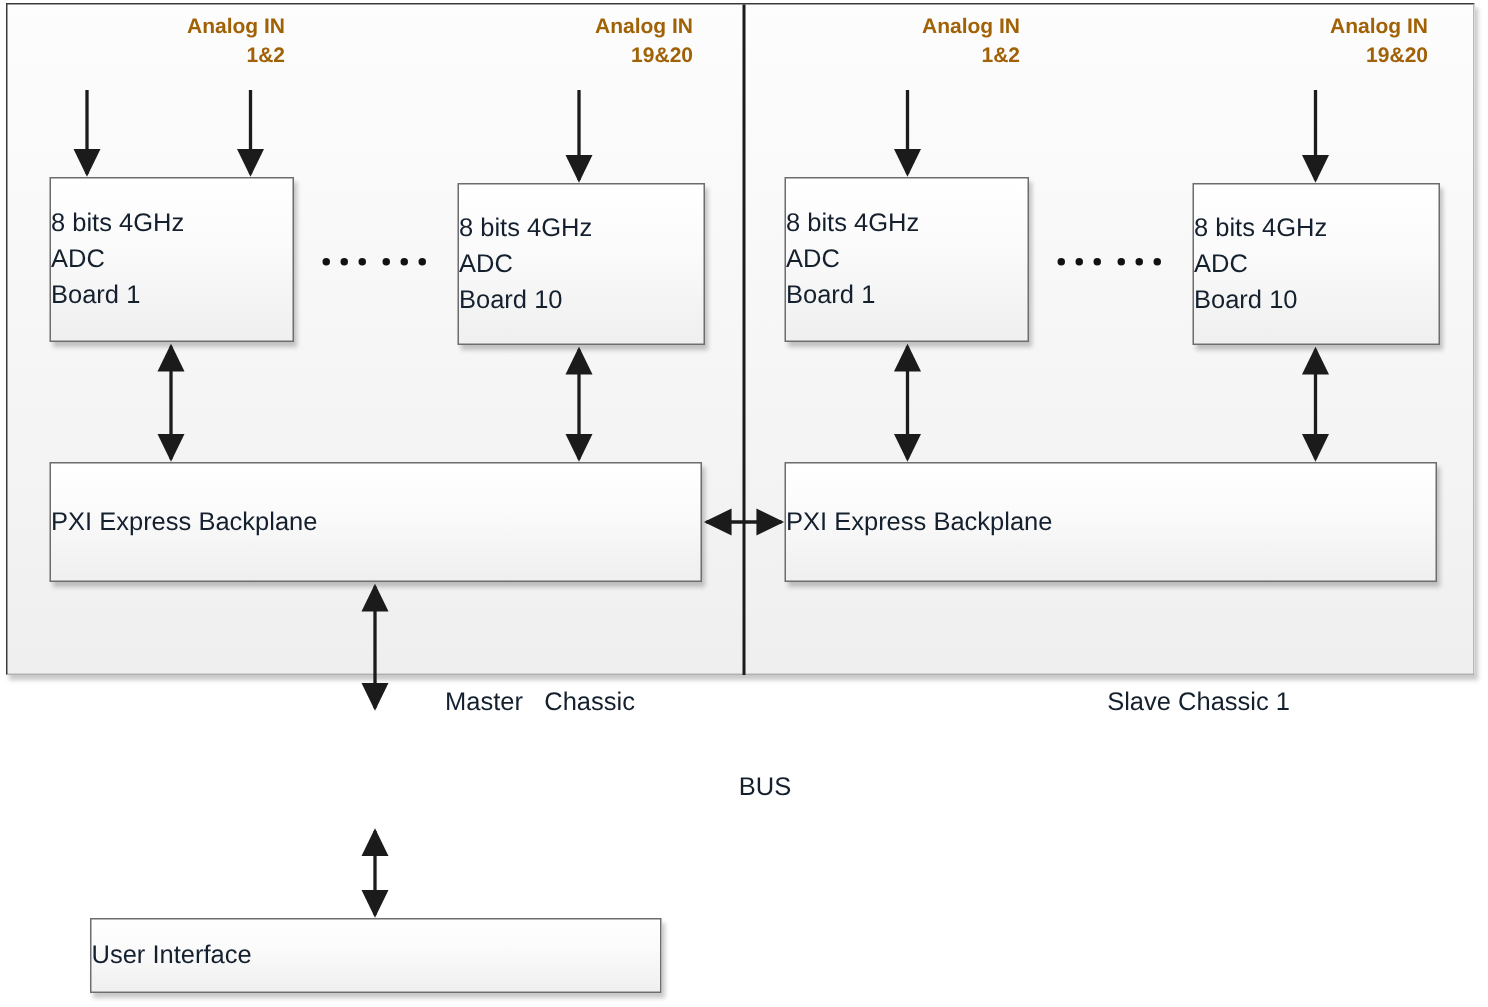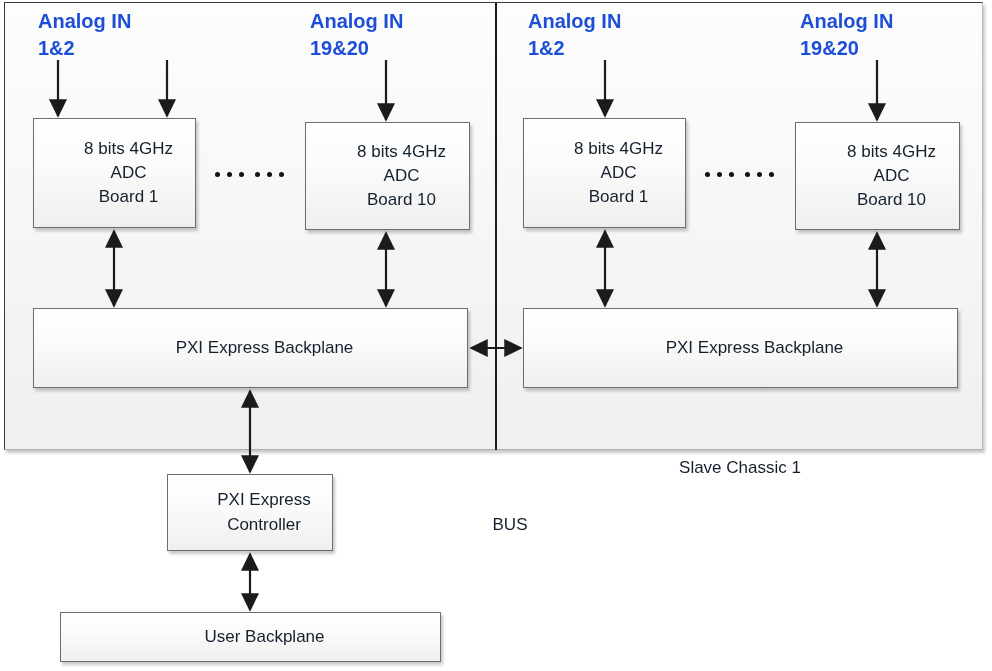--- a/index.html
+++ b/index.html
@@ -41,38 +41,37 @@
 
   
   .box {
     position: absolute;
     box-sizing: border-box;
     background: linear-gradient(to bottom, #ffffff 0%, #fbfbfb 40%, #efefef 100%);
     border: 1px solid #6d6d6d;
     box-shadow: 2px 3px 3px rgba(0,0,0,0.22);
     display: flex;
     flex-direction: column;
-    align-items: center;
+    align-items: flex-start;
     justify-content: center;
     color: #14202e;
     font-size: 17px;
     line-height: 1.42;
     text-align: center;
-    padding-left: 28px;
   }
   .box .ln { display: block; white-space: nowrap; }
 
   
   .heading {
     position: absolute;
     font-weight: bold;
-    font-size: 20px;
+    font-size: 14px;
     line-height: 1.35;
-    color: #1d4ed8;
-    text-align: left;
+    color: #a16207;
+    text-align: right;
     white-space: nowrap;
   }
   .heading .ln { display: block; }
 
   
   .caption {
     position: absolute;
     font-size: 17px;
     line-height: 1.42;
     color: #14202e;
@@ -142,20 +141,23 @@
       <span class="d"></span>
       <span class="d"></span>
       <span class="d"></span>
     </span>
   </div>
 
   <div class="box" style="left:33px; top:308px; width:435px; height:80px;">
     <span class="ln">PXI Express Backplane</span>
   </div>
 
+  <div class="caption" style="left:240px; top:408px; width:240px; text-align:center;">
+    <span class="ln">Master   Chassic</span>
+  </div>
 
   <div class="heading" style="left:528px; top:8px; width:152px;">
     <span class="ln">Analog IN</span>
     <span class="ln">1&amp;2</span>
   </div>
 
   <div class="heading" style="left:800px; top:8px; width:152px;">
     <span class="ln">Analog IN</span>
     <span class="ln">19&amp;20</span>
   </div>
@@ -182,31 +184,27 @@
       <span class="d"></span>
       <span class="d"></span>
       <span class="d"></span>
     </span>
   </div>
 
   <div class="box" style="left:523px; top:308px; width:435px; height:80px;">
     <span class="ln">PXI Express Backplane</span>
   </div>
 
-  <div class="caption" style="left:620px; top:408px; width:240px; text-align:center;">
+  <div class="caption" style="left:620px; top:408px; width:240px; text-align:right;">
     <span class="ln">Slave Chassic 1</span>
   </div>
 
-  <div class="box" style="left:167px; top:474px; width:166px; height:77px;">
-    <span class="ln">PXI Express</span>
-    <span class="ln">Controller</span>
-  </div>
 
   <div class="box" style="left:60px; top:612px; width:381px; height:50px;">
-    <span class="ln">User Backplane</span>
+    <span class="ln">User Interface</span>
   </div>
 
   <div class="caption" style="left:440px; top:465px; width:140px; text-align:center;">
     <span class="ln">BUS</span>
   </div>
 
   <svg class="arrows" viewBox="0 0 992 671">
     <defs>
       <marker id="ahead" markerWidth="9" markerHeight="9" refX="7.6" refY="4.5" orient="auto" markerUnits="strokeWidth">
         <path d="M0,0.4 L8.4,4.5 L0,8.6 Z" fill="#1b1b1b"></path>

